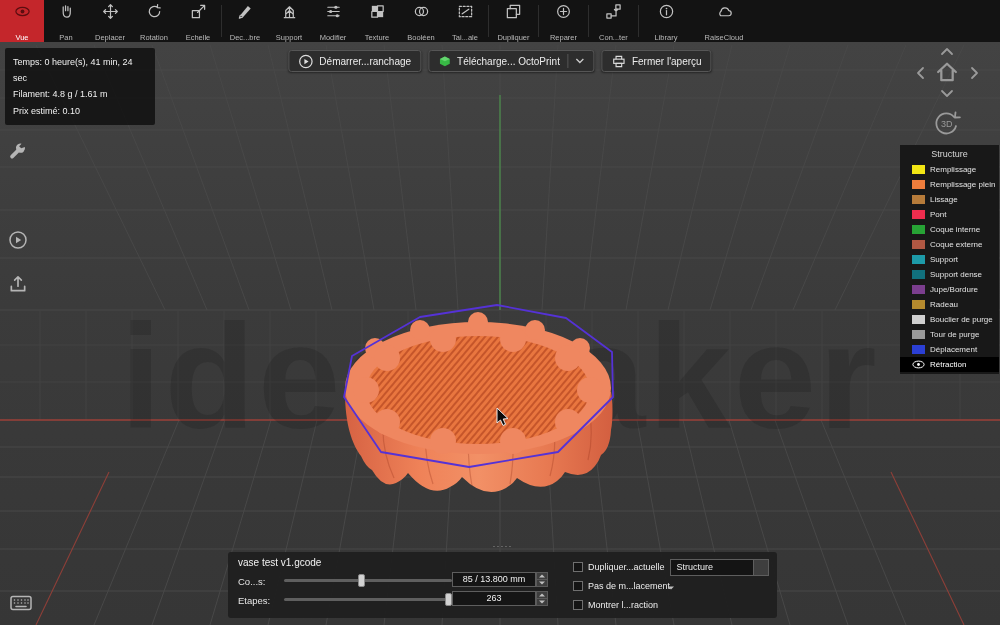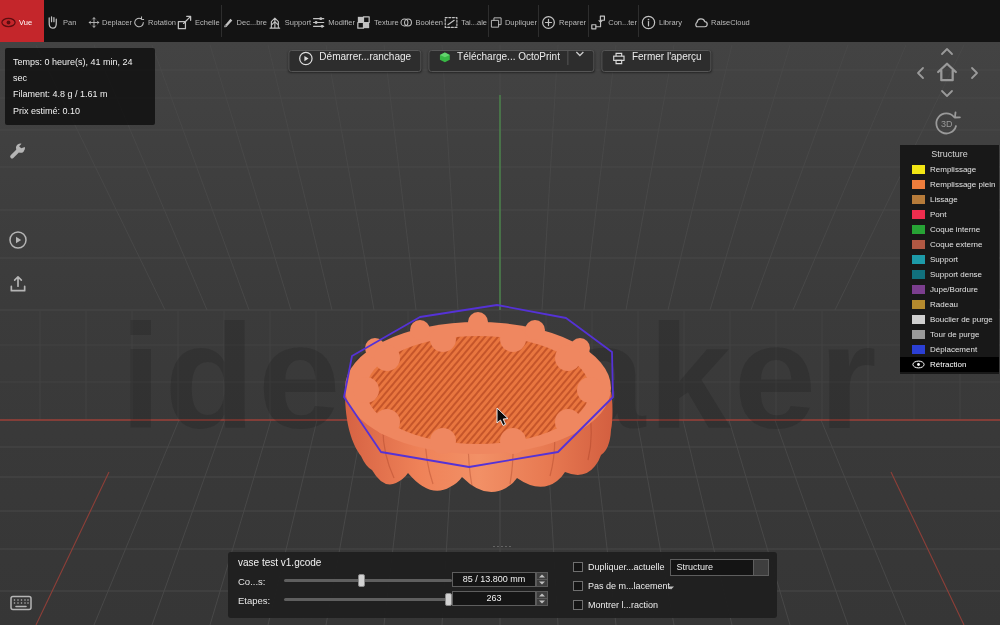--- a/index.html
+++ b/index.html
@@ -1,21 +1,21 @@
 <!DOCTYPE html>
 <html><head>
 <meta charset="utf-8">
 <style>
   *{box-sizing:border-box;margin:0;padding:0}
   html,body{width:1000px;height:625px;overflow:hidden}
   body{position:relative;background:#3c3c3c;font-family:"Liberation Sans",sans-serif}
 
   
   .toolbar{position:absolute;top:0;left:0;right:0;height:42px;background:#131313;display:flex;align-items:stretch;z-index:40}
-  .tb-item{width:44px;display:flex;align-items:center;justify-content:flex-start;padding-top:3px;gap:2px;cursor:pointer}
+  .tb-item{width:44px;display:flex;flex-direction:column;align-items:center;justify-content:space-between;padding-top:3px;gap:2px;cursor:pointer}
   .tb-item svg{width:17px;height:17px;stroke:#c2c2c2;stroke-width:1.3;fill:none;stroke-linecap:round;stroke-linejoin:round}
   .tb-label{font-size:7.5px;color:#b9b9b9;white-space:nowrap}
   .tb-item.active .tb-label{color:#fff}
   .tb-item.active svg{stroke:#5c0d10}
   .tb-sep{width:1px;background:#2e2e2e;margin:5px 1px}
   .tb-item.w47{width:47px}.tb-item.w52{width:52px}.tb-item.w64{width:64px}
 
   
   .viewport{position:absolute;top:42px;left:0;right:0;bottom:0;overflow:hidden;
     background:linear-gradient(#434343,#3b3b3b 45%,#363636)}
@@ -24,21 +24,21 @@
   .watermark{position:absolute;top:250px;left:0;width:100%;text-align:center;font-size:148px;
     font-weight:bold;letter-spacing:3px;color:rgba(15,15,15,0.18);z-index:1;pointer-events:none;white-space:nowrap}
   .vasesvg{z-index:2}
 
   
   .info-panel{position:absolute;left:5px;top:6px;width:150px;z-index:10;background:rgba(12,12,12,0.78);
     border-radius:2px;padding:6px 8px;color:#f1f1f1;font-size:9px;line-height:1.8}
 
   
   .tc-row{position:absolute;top:8px;left:50%;transform:translateX(-50%);display:flex;gap:7px;z-index:10}
-  .tc-btn{height:22px;background:#2d2d2d;border:1px solid #565656;border-radius:3px;display:flex;
+  .tc-btn{height:22px;background:#2d2d2d;border:1px solid #565656;border-radius:3px;display:flex;align-items:center;
     gap:6px;padding:0 9px;font-size:10px;color:#ececec;cursor:pointer;box-shadow:0 1px 2px rgba(0,0,0,.45);white-space:nowrap}
   .tc-btn svg{flex:0 0 auto}
   .split-sep{width:1px;height:14px;background:#555;margin:0 1px}
 
   
   .side-icon{position:absolute;z-index:10;cursor:pointer}
   .side-icon svg{stroke:#b5b5b5;fill:none;stroke-width:1.5;stroke-linecap:round;stroke-linejoin:round}
 
   
   .nav-cluster{position:absolute;top:2px;right:14px;width:76px;height:104px;z-index:10}

